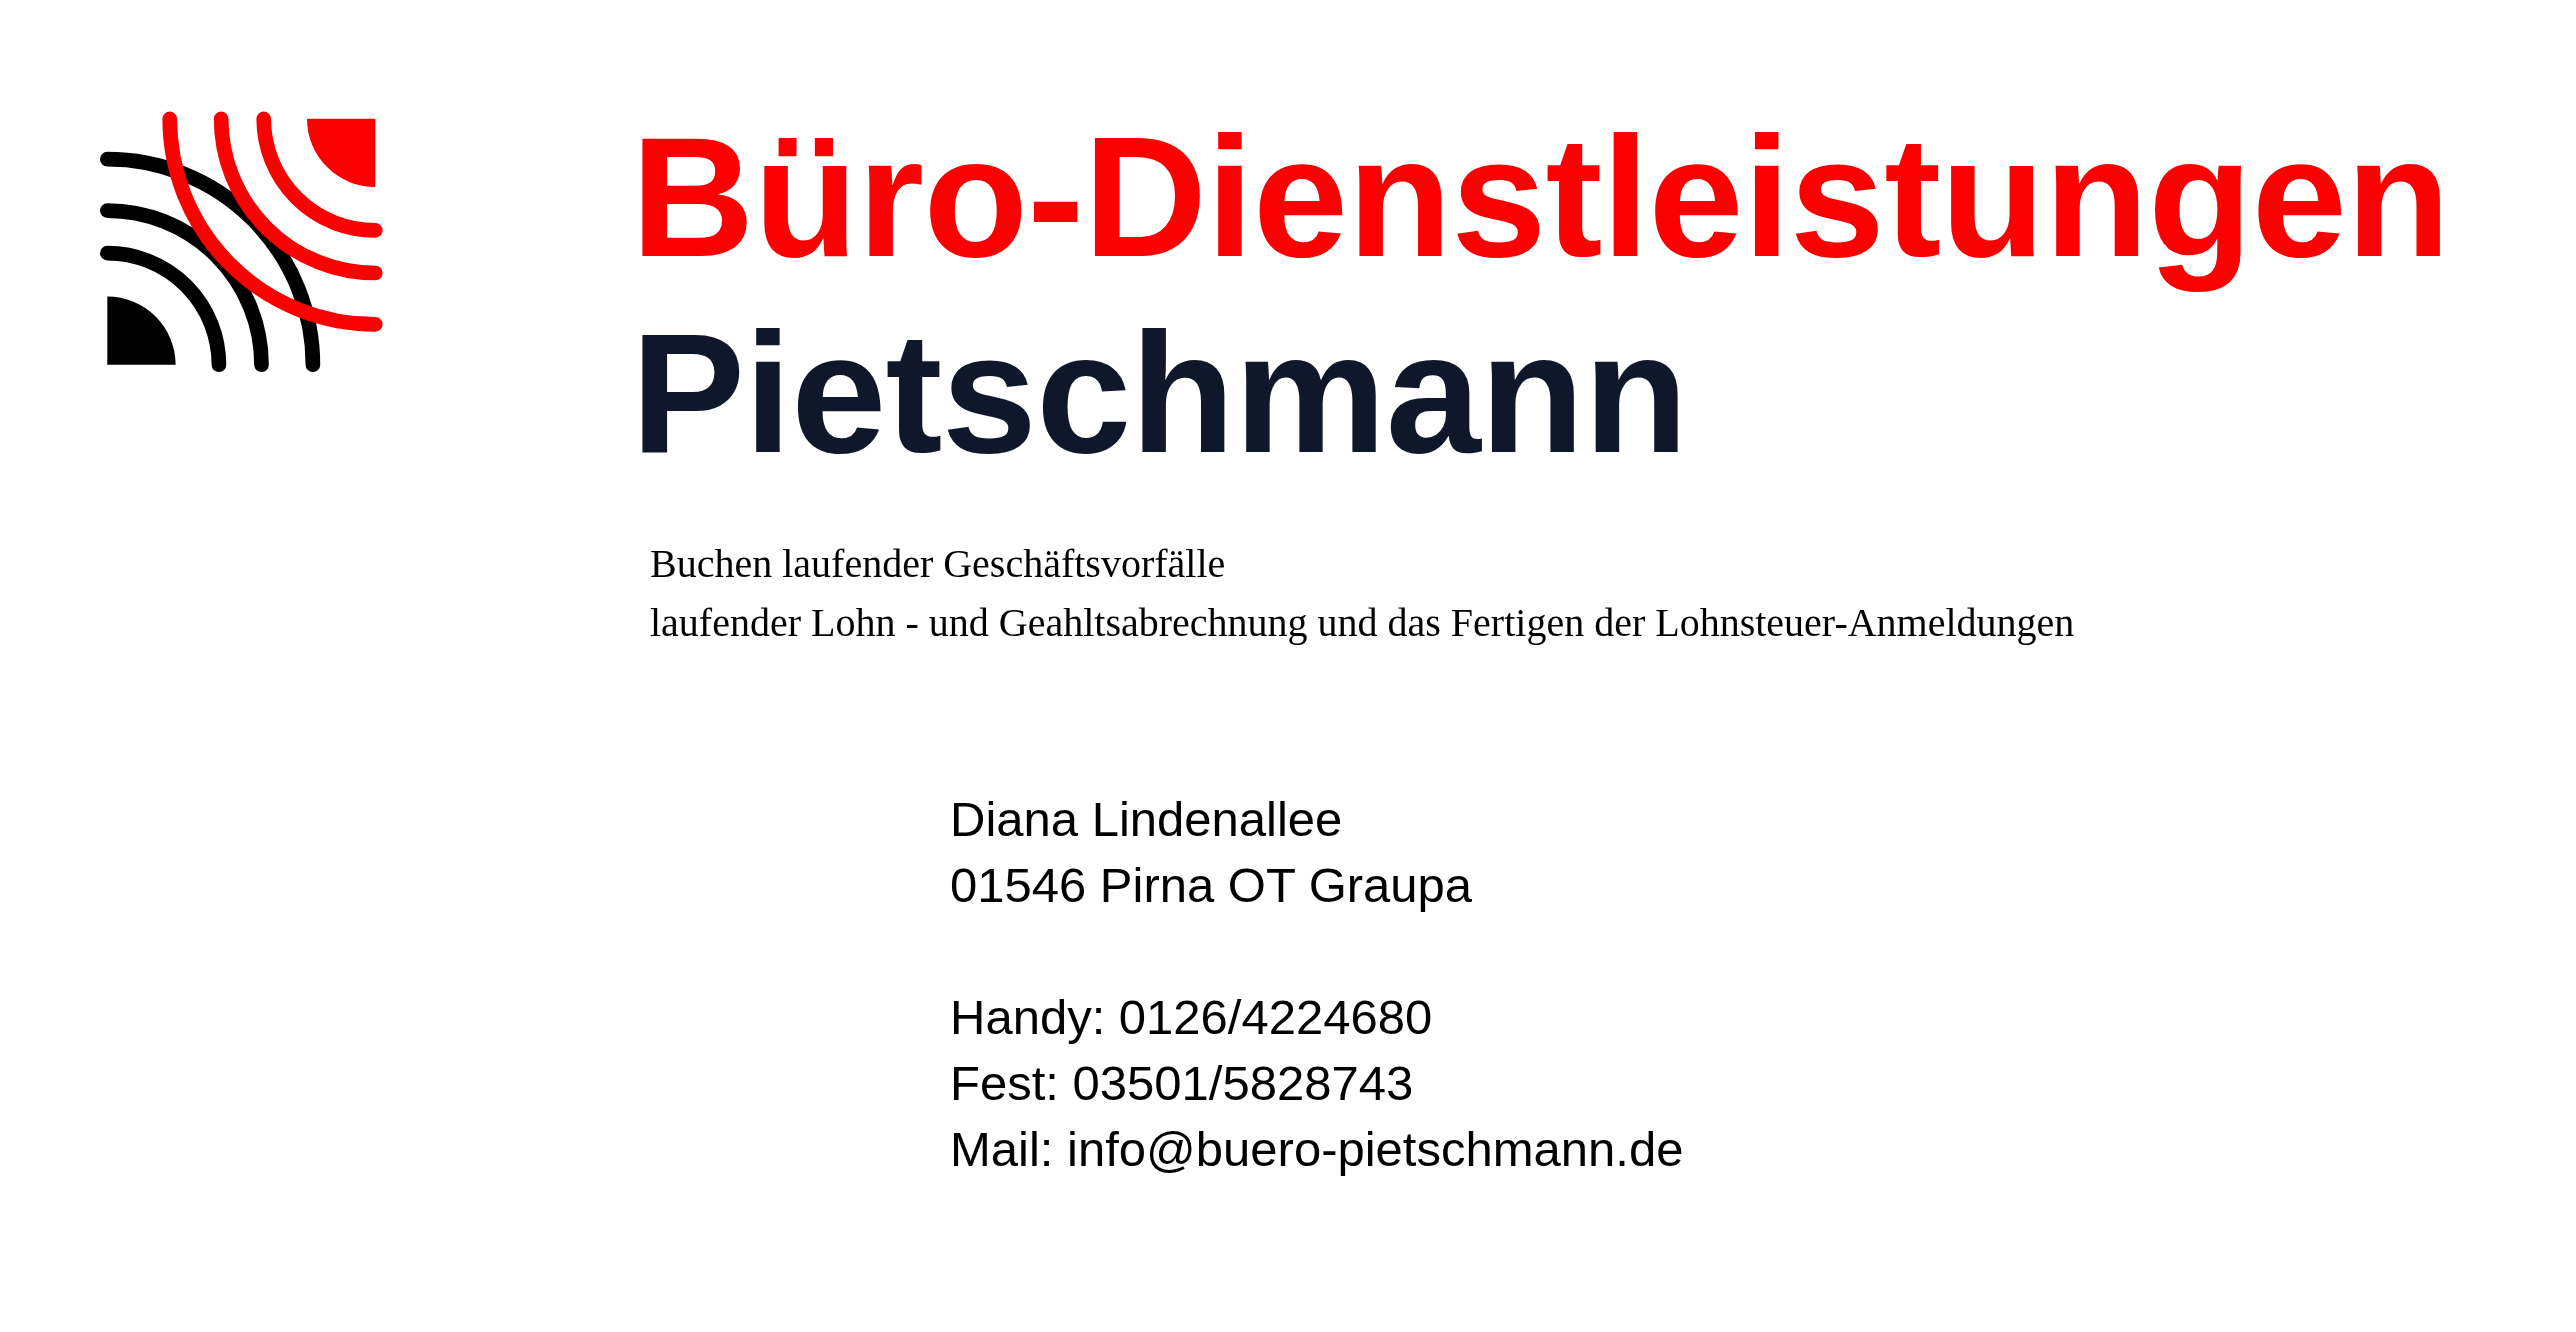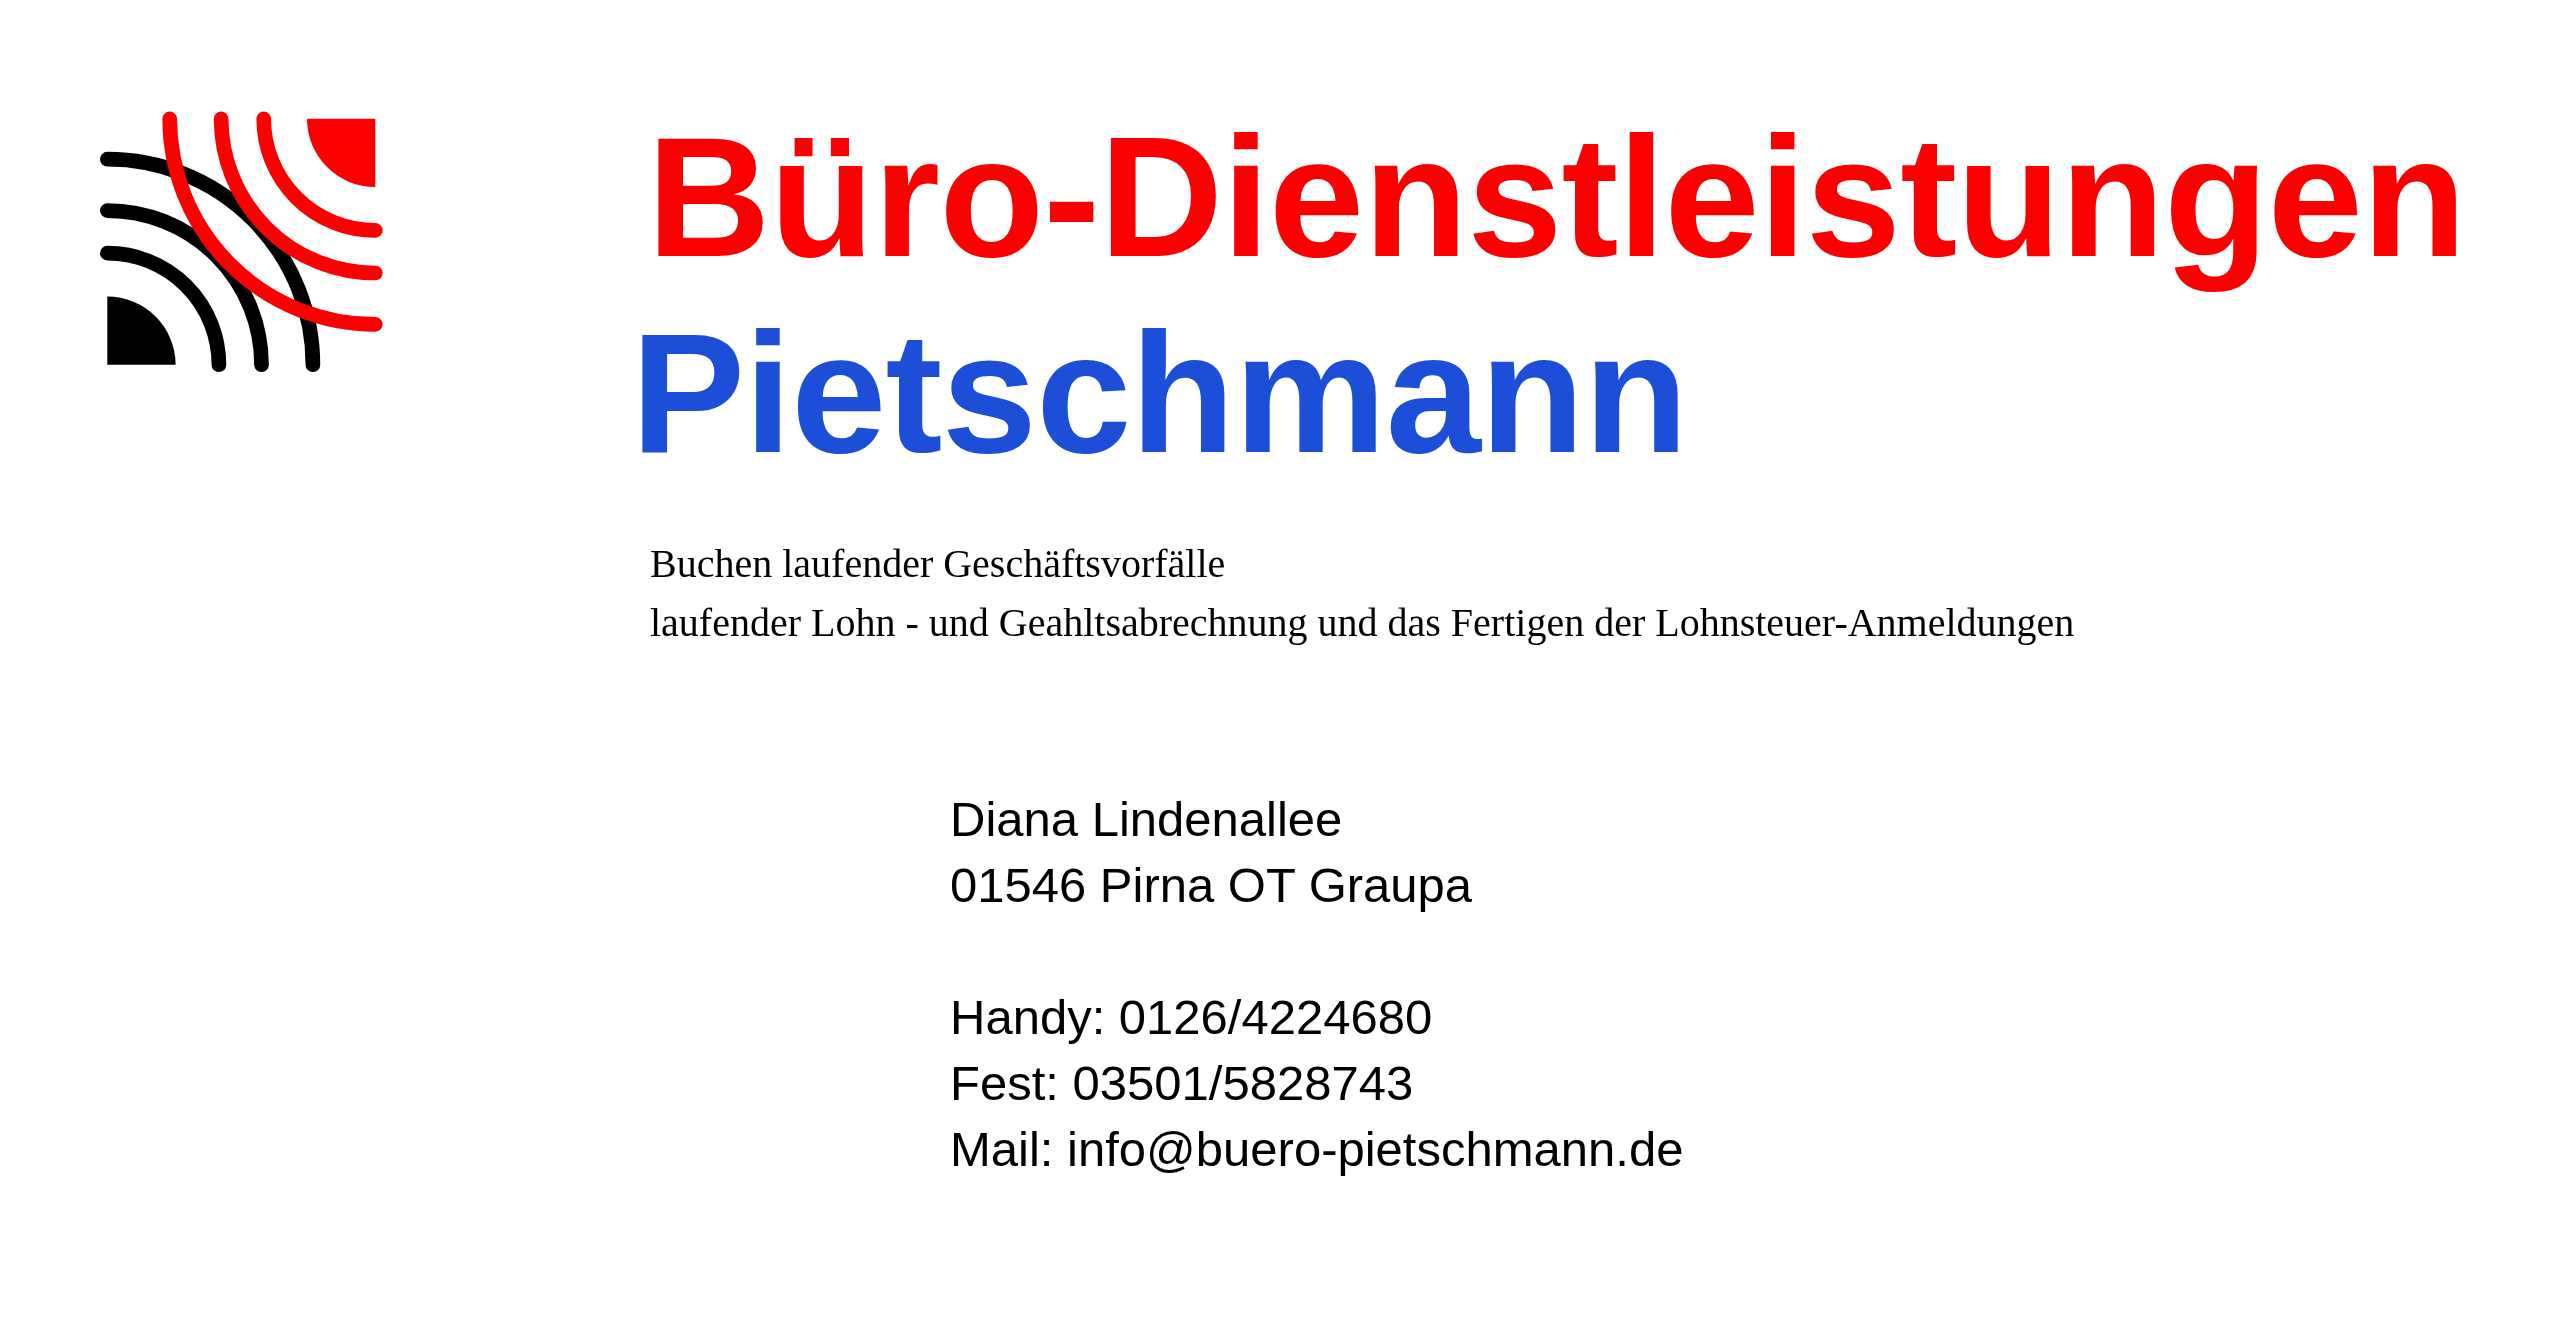--- a/index.html
+++ b/index.html
@@ -26,22 +26,22 @@
 
   .title-line {
     position: absolute;
     left: 631px;
     font-size: 171px;
     font-weight: bold;
     line-height: 171px;
     white-space: nowrap;
     letter-spacing: -0.7px;
   }
-  #title-red   { top: 111px; margin-left: 16px; }
-  #title-black { top: 307px; color: #1d4ed8; }
+  #title-red   { top: 111px; }
+  #title-black { top: 307px; color: #0f172a; }
 
   .services-block {
     position: absolute;
     left: 650px;
     top: 534px;
     font-size: 40px;
     line-height: 59px;
     white-space: nowrap;
     font-family: Liberation Serif, serif;
   }

